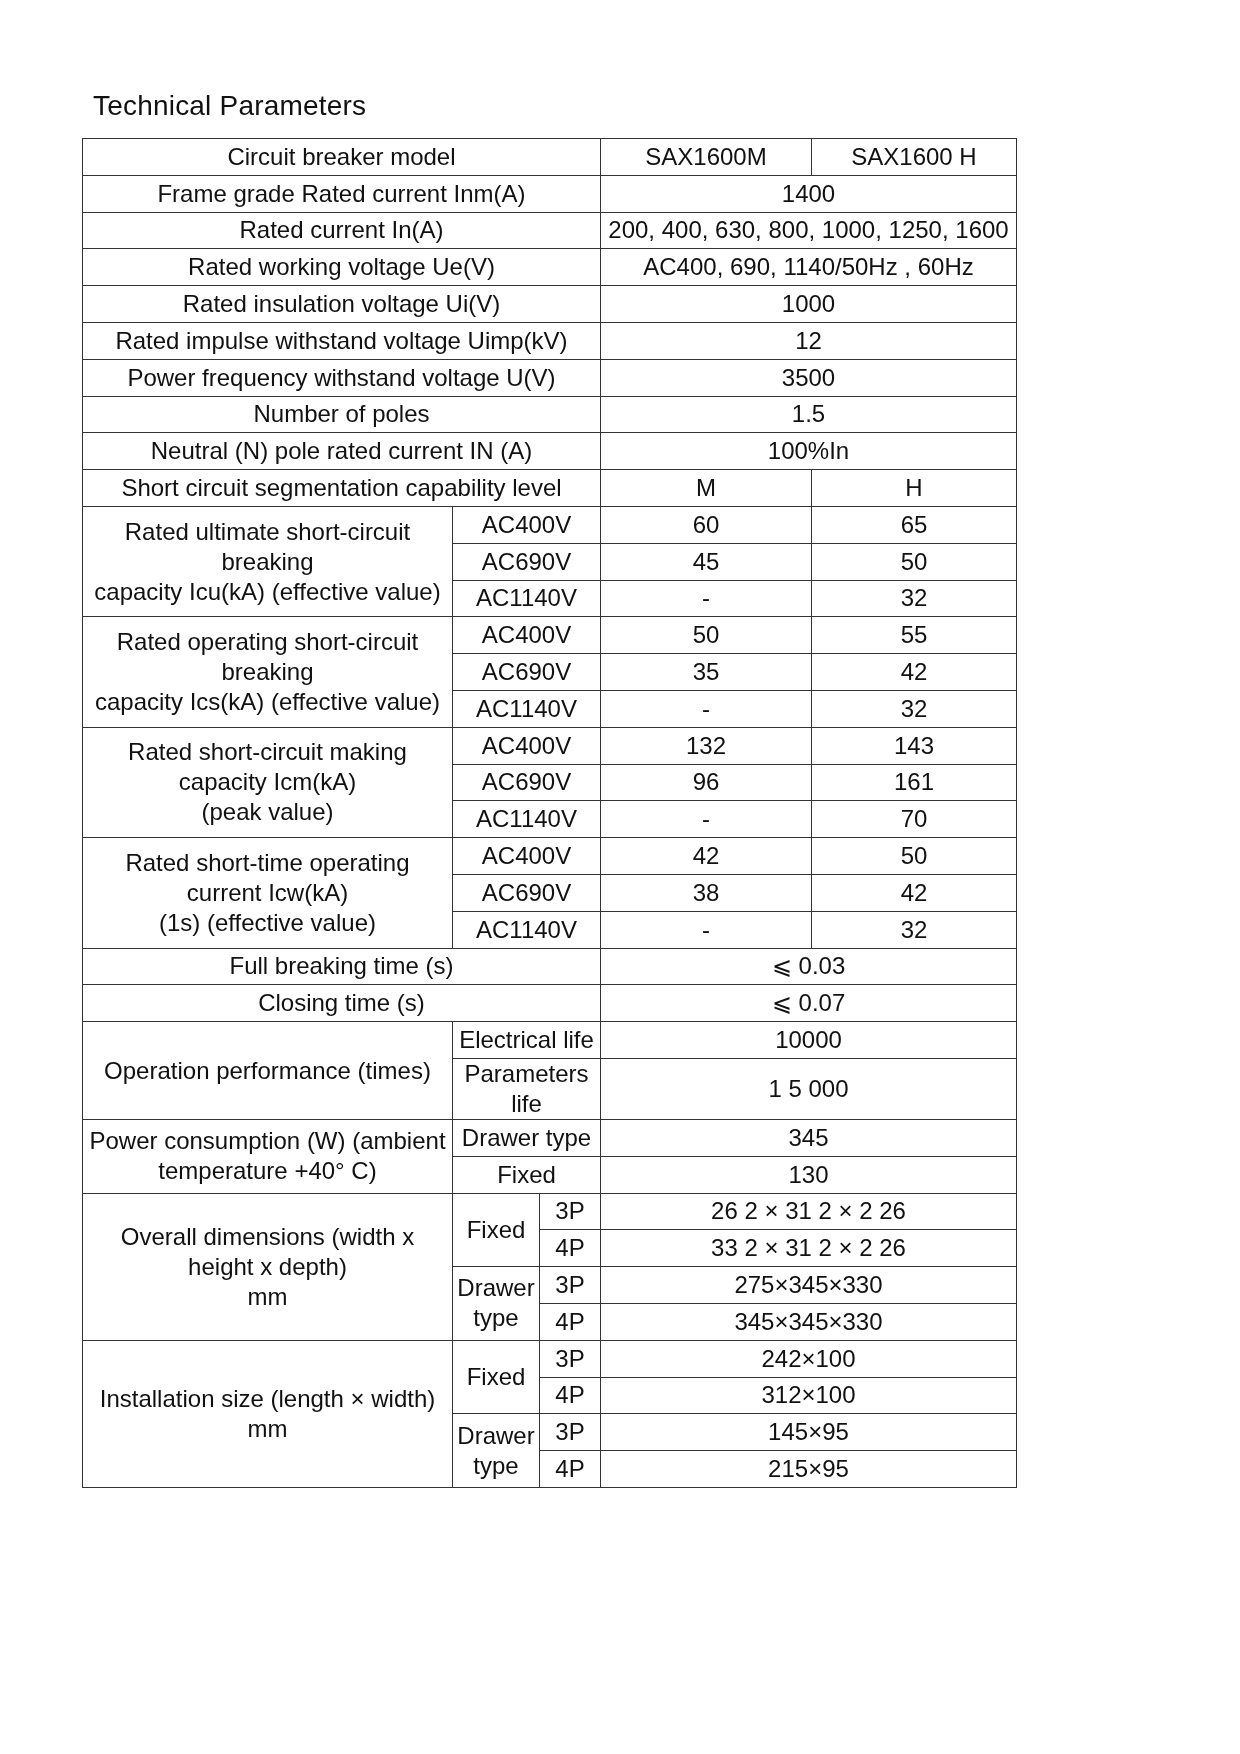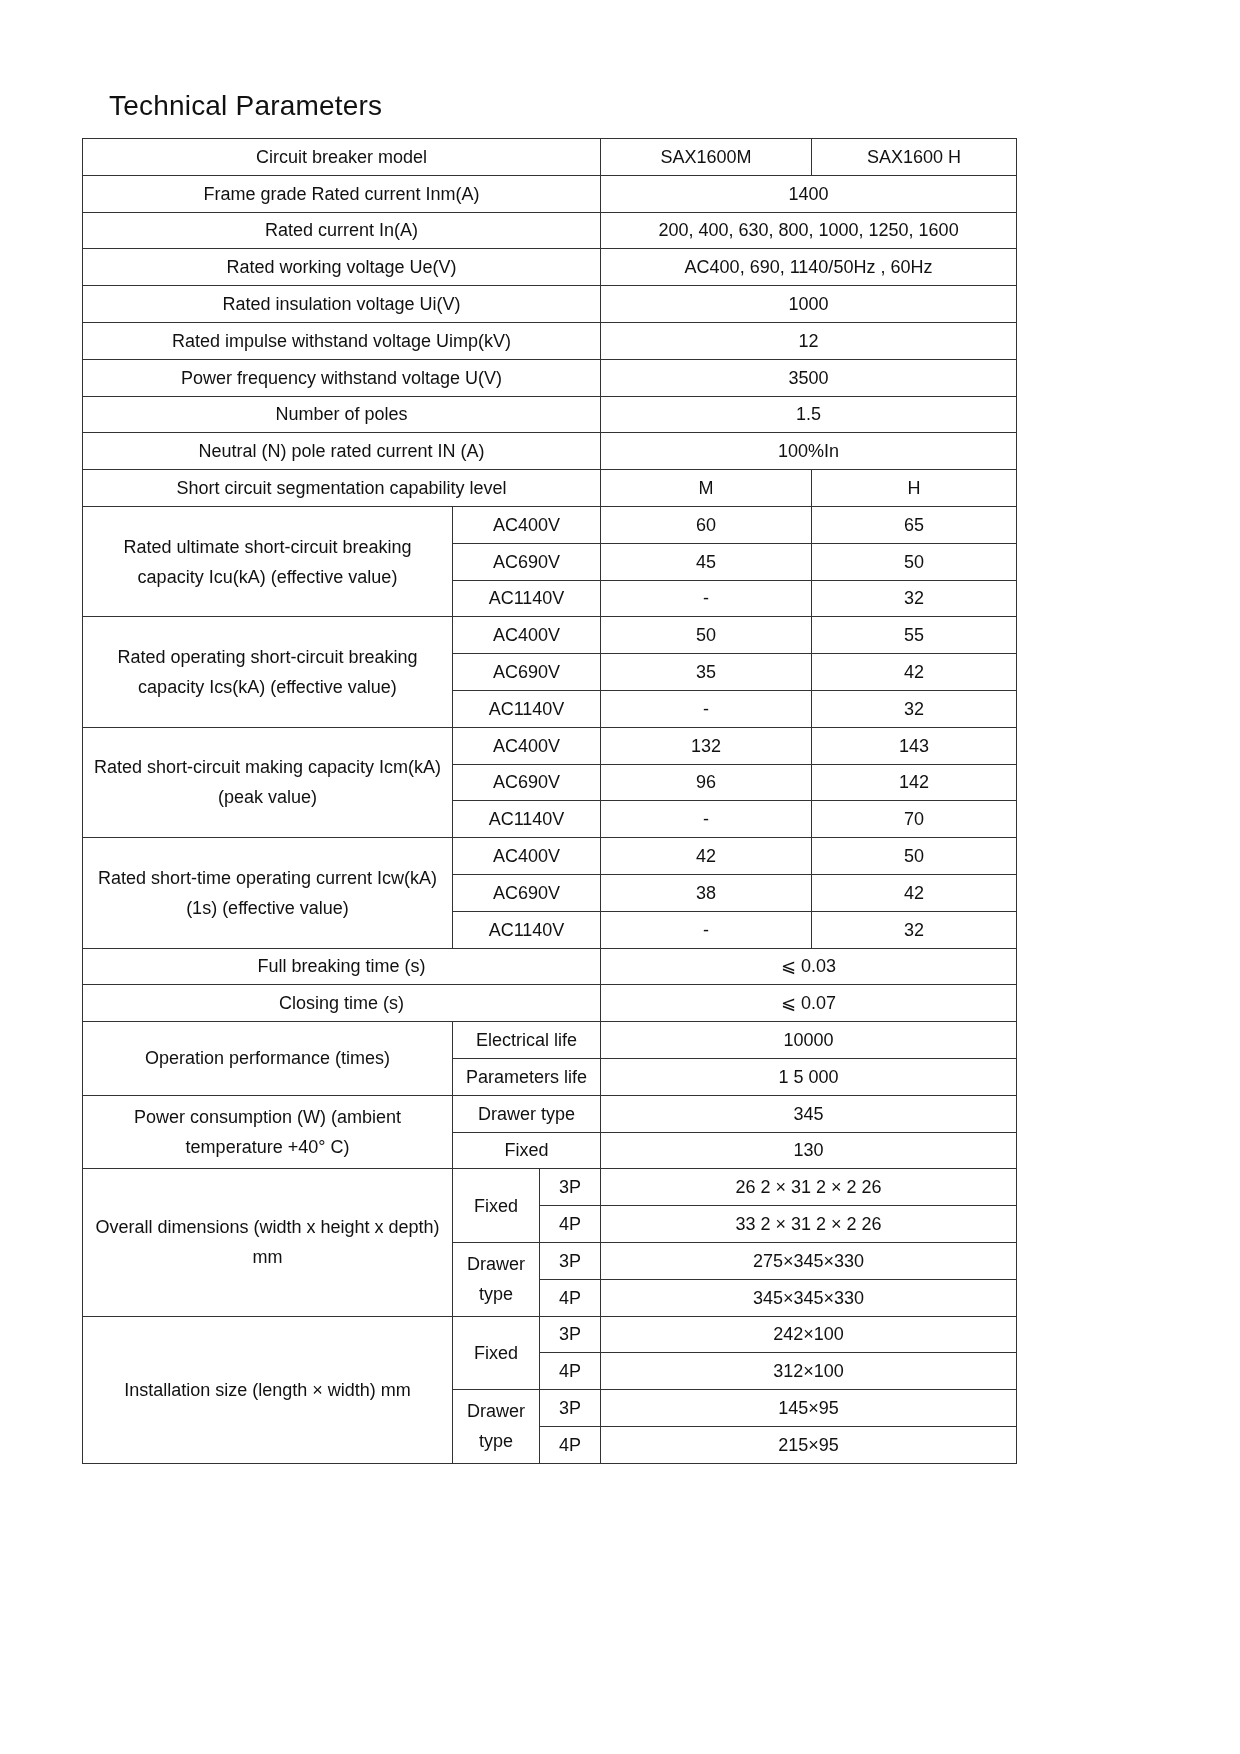--- a/index.html
+++ b/index.html
@@ -1,18 +1,18 @@
 <!DOCTYPE html>
 <html><head>
 <meta charset="utf-8">
 <style>
   html, body { margin: 0; padding: 0; background: #ffffff; }
   body { width: 1240px; height: 1754px; position: relative; font-family: "Liberation Sans", "DejaVu Sans", sans-serif; color: #111; }
-  .title { position: absolute; left: 93px; top: 90px; font-size: 28px; font-weight: normal; letter-spacing: 0.2px; margin-left: 16px; }
-  table.spec { position: absolute; left: 82px; top: 138px; width: 934px; border-collapse: collapse; table-layout: fixed; font-size: 18px; border-radius: 13px; }
+  .title { position: absolute; left: 93px; top: 90px; font-size: 28px; font-weight: normal; letter-spacing: 0.2px; }
+  table.spec { position: absolute; left: 82px; top: 138px; width: 934px; border-collapse: collapse; table-layout: fixed; font-size: 24px; border-radius: 13px; }
   table.spec td { border: 1.3px solid #333; text-align: center; vertical-align: middle; height: 35.8px; padding: 0 4px; line-height: 30px; }
   col.c1 { width: 370px; }
   col.c2 { width: 87px; }
   col.c3 { width: 61px; }
   col.c4 { width: 211px; }
   col.c5 { width: 205px; }
 </style>
 </head>
 <body>
 
@@ -106,21 +106,21 @@
 
     <tr>
       <td rowspan="3"><span>Rated short-circuit making capacity Icm(kA)</span><br><span>(peak value)</span></td>
       <td colspan="2">AC400V</td>
       <td>132</td>
       <td>143</td>
     </tr>
     <tr>
         <td colspan="2">AC690V</td>
         <td>96</td>
-        <td>142</td>
+        <td>161</td>
       </tr>
     <tr>
         <td colspan="2">AC1140V</td>
         <td>-</td>
         <td>70</td>
       </tr>
 
     <tr>
       <td rowspan="3"><span>Rated short-time operating current Icw(kA)</span><br><span>(1s) (effective value)</span></td>
       <td colspan="2">AC400V</td>

